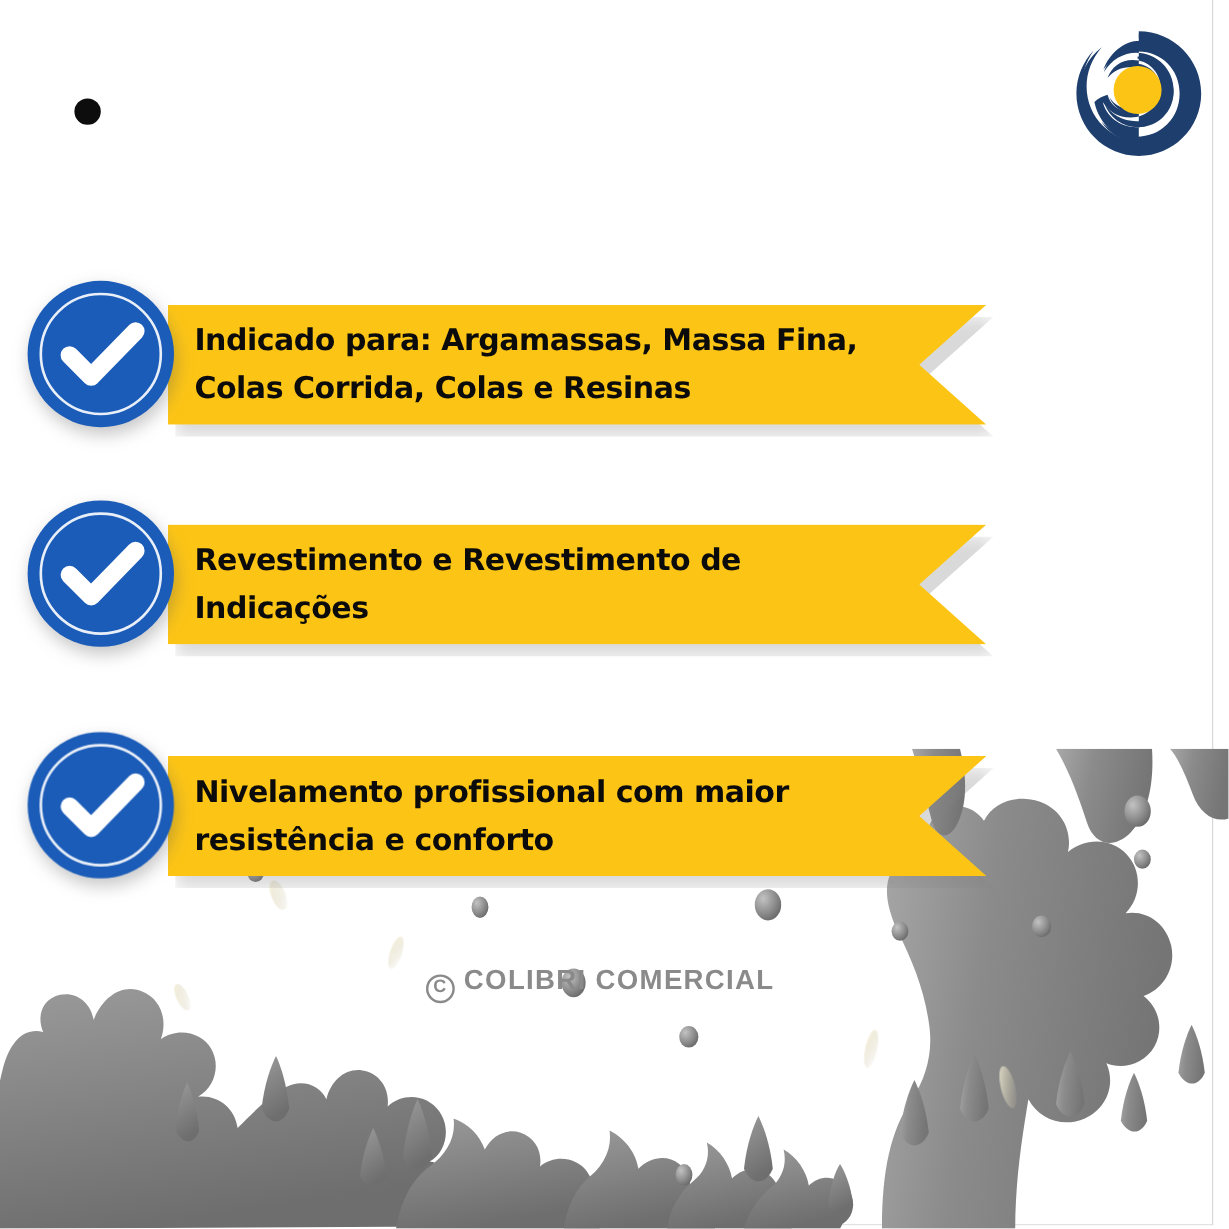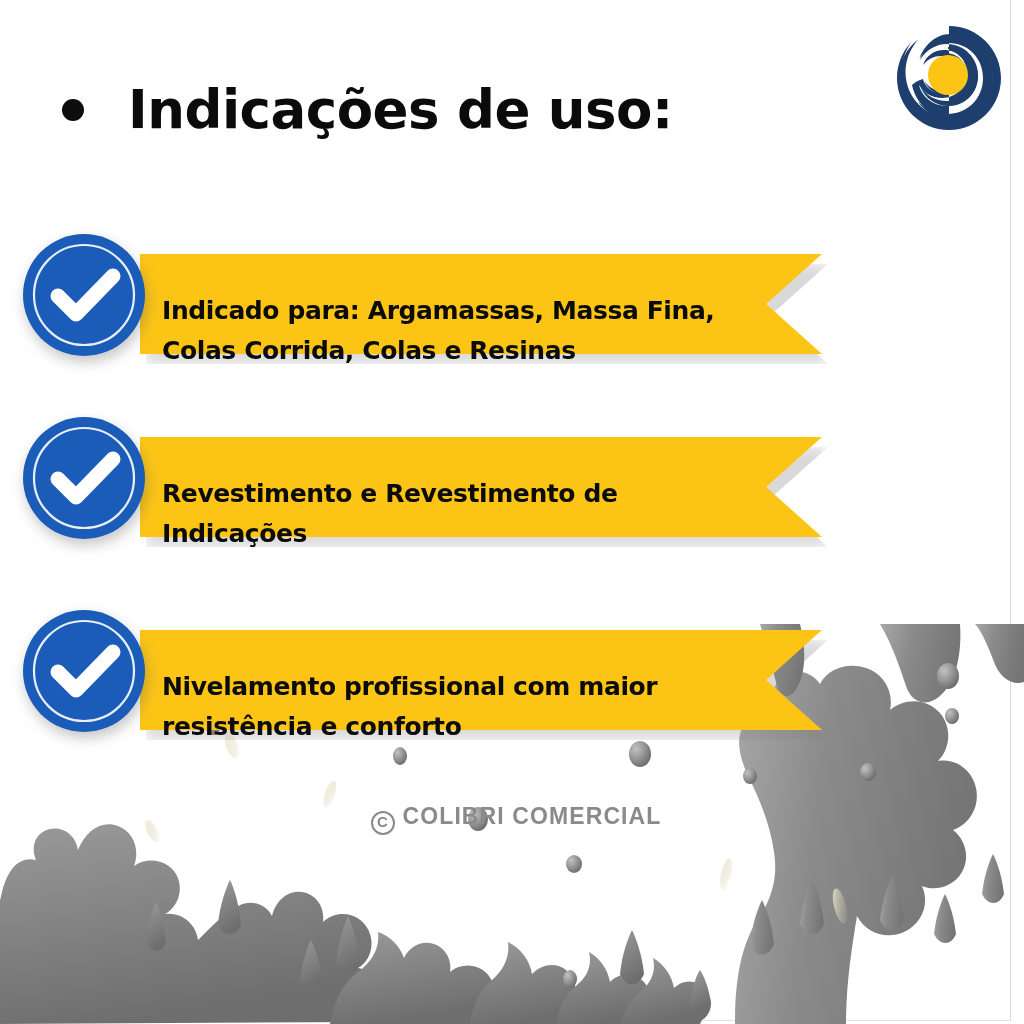--- a/index.html
+++ b/index.html
@@ -117,21 +117,20 @@
     height: 100px;
     display: flex;
     flex-direction: column;
     justify-content: center;
     font-family: "DejaVu Sans", sans-serif;
     font-size: 25px;
     font-weight: bold;
     color: #0b0b0b;
     line-height: 40px;
     letter-spacing: -0.4px;
-    margin-top: 27px;
   }
   .ribbon-text span { display: block; }
 
   
   .check-badge {
     position: absolute;
     left: 21px;
     top: 0px;
     width: 126px;
     height: 126px;
@@ -146,21 +145,21 @@
     bottom: 0;
     width: 1024px;
     height: 400px;
     z-index: 10;
     pointer-events: none;
   }
 
   
   .watermark {
     position: absolute;
-    left: 16px;
+    left: 0;
     top: 803px;
     width: 1000px;
     text-align: center;
     z-index: 35;
     font-family: "Liberation Sans", sans-serif;
     font-size: 23px;
     font-weight: bold;
     letter-spacing: 1.1px;
     color: #8a8a8a;
   }
@@ -241,21 +240,20 @@
                  C62 69 70 61 70 51
                  C70 41 62.5 33.5 52 33.5 Z" fill="#1E3F6E"></path>
 
         <circle cx="55" cy="53" r="20" fill="#FCC516"></circle>
       </g>
     </svg>
   </div>
 
   <div class="title-row">
     <span class="title-bullet"></span>
-    <span class="title-text">Indicações de uso:</span>
   </div>
 
   <div class="item item-1">
     <div class="ribbon-wrap">
       <div class="ribbon-shadow"></div>
       <div class="ribbon"></div>
       <div class="ribbon-text">
         <span>Indicado para: Argamassas, Massa Fina,</span>
         <span>Colas Corrida, Colas e Resinas</span>
       </div>

